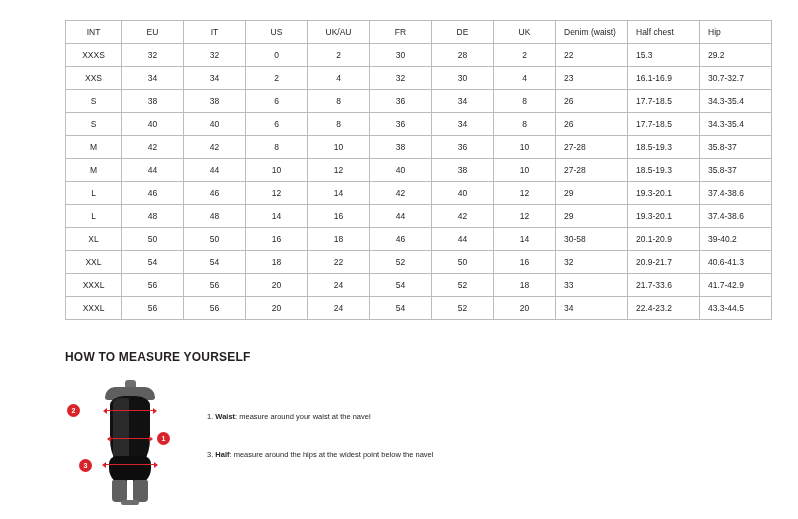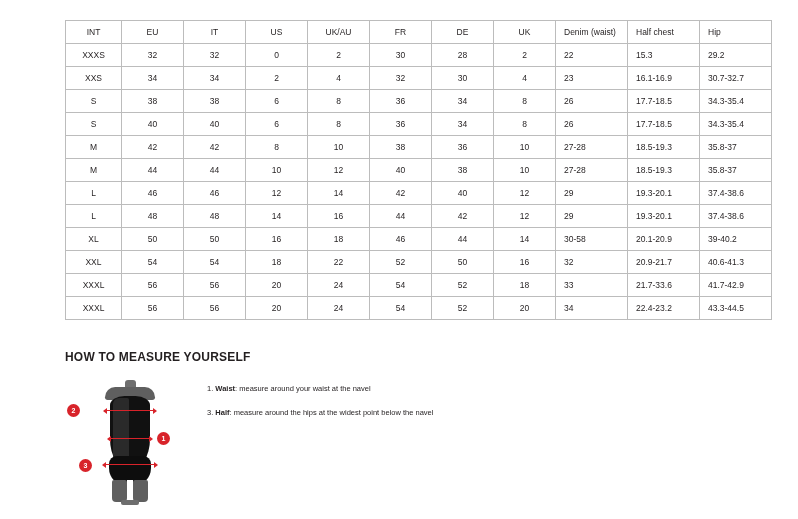--- a/index.html
+++ b/index.html
@@ -80,20 +80,21 @@
   .notes {
     margin-left: 12px;
     padding-top: 10px;
   }
   .note {
     font-size: 7.5px;
     line-height: 1.3;
     color: #231f20;
     margin-bottom: 14px;
     white-space: nowrap;
+    margin-top: 28px;
   }
   .note b { font-weight: bold; }
 
   
   .torso {
     position: absolute;
     left: 38px;
     top: 6px;
     width: 54px;
     height: 118px;

